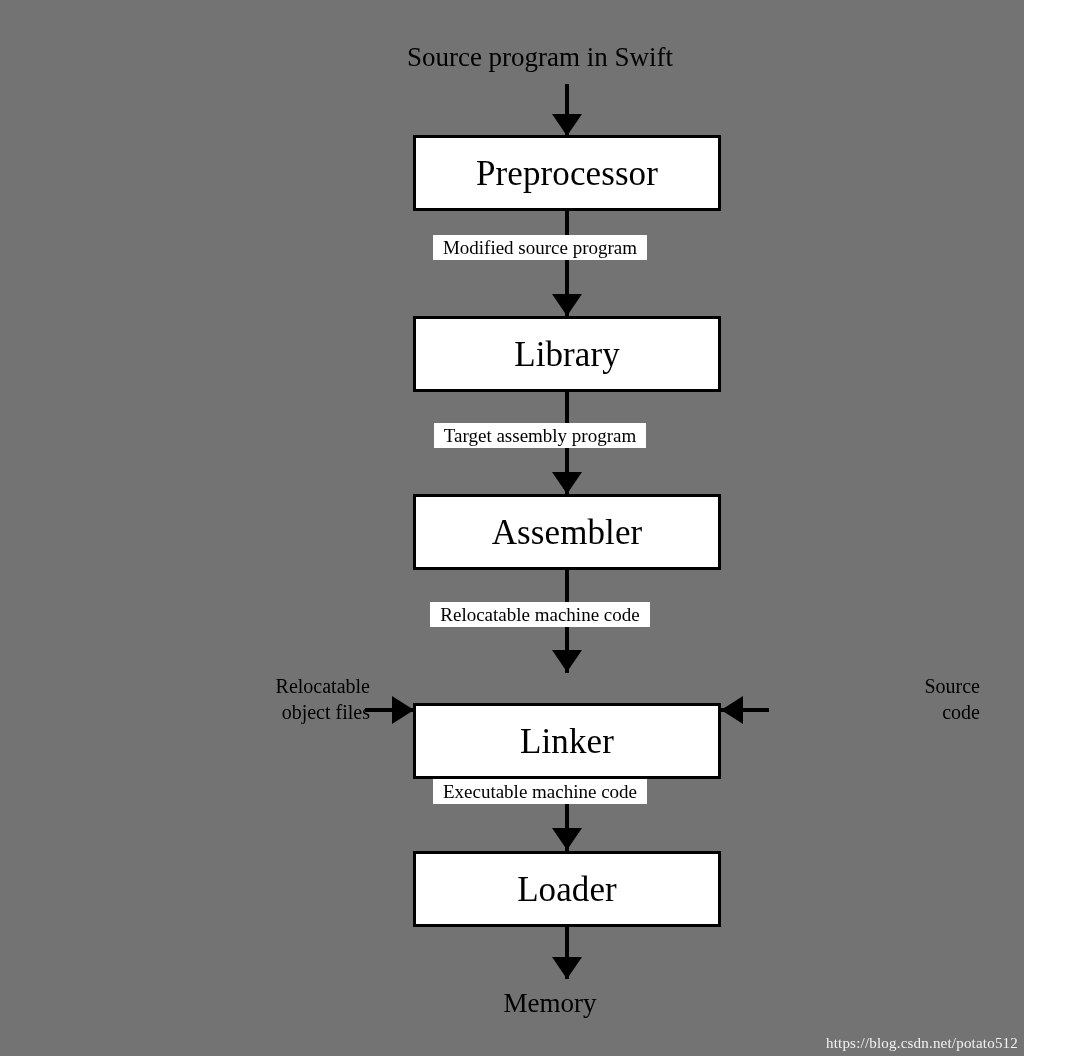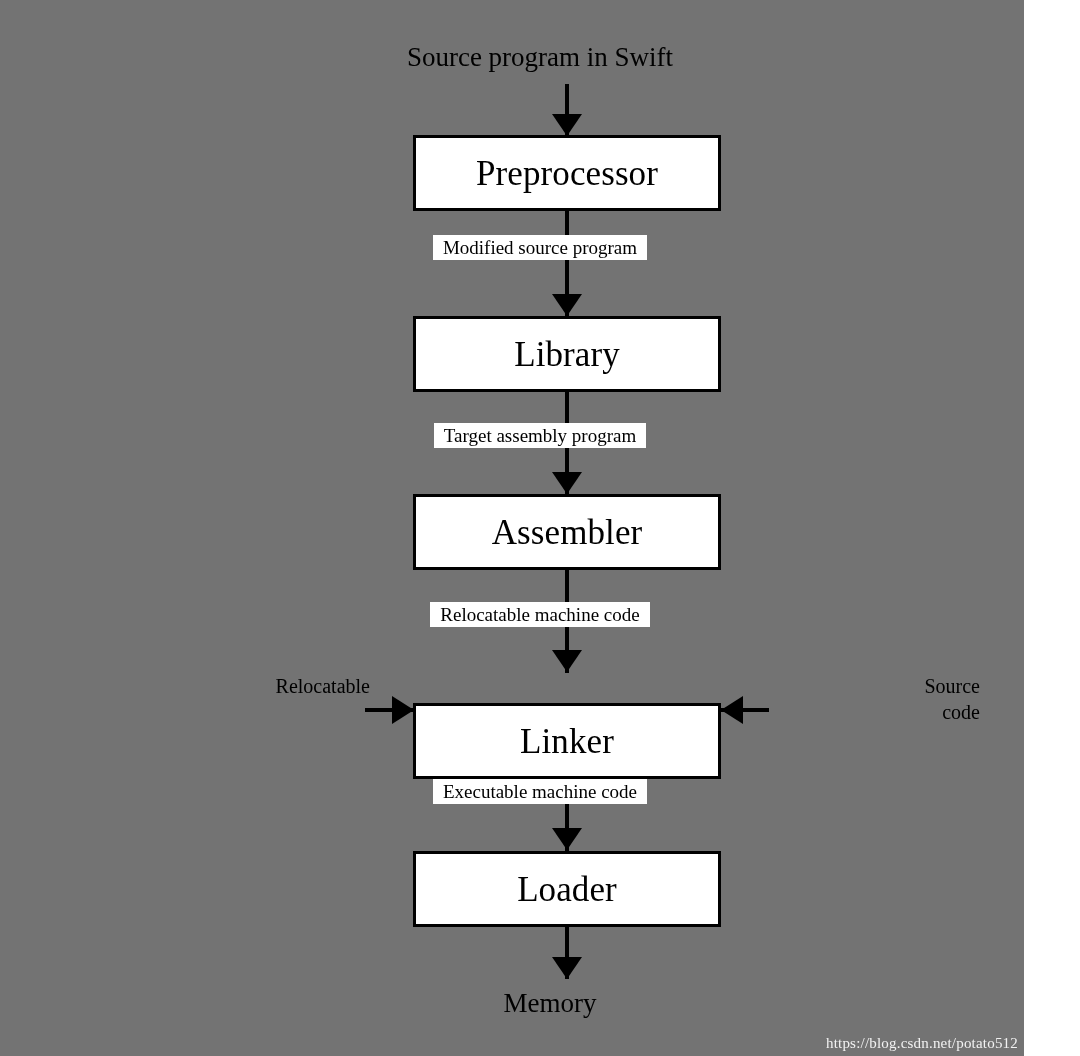--- a/index.html
+++ b/index.html
@@ -182,20 +182,21 @@
   <div class="edge-label" style="top:605px;">
     <span>Relocatable machine code</span>
   </div>
 
   <div class="proc-box" style="top:672px;margin-top:31px;">
     <span class="proc-label">Linker</span>
   </div>
 
   <div class="side-label" style="left:150px; top:674px; width:220px;">
     <span class="ln">Relocatable</span>
+    <span class="ln">object files</span>
   </div>
   <div class="h-stem" style="left:365px; top:708px; width:48px;"></div>
   <div class="arrow-right" style="left:392px; top:696px;"></div>
 
   <div class="side-label" style="left:760px; top:674px; width:220px;">
     <span class="ln">Source</span>
     <span class="ln">code</span>
   </div>
   <div class="h-stem" style="left:721px; top:708px; width:48px;"></div>
   <div class="arrow-left" style="left:721px; top:696px;"></div>

